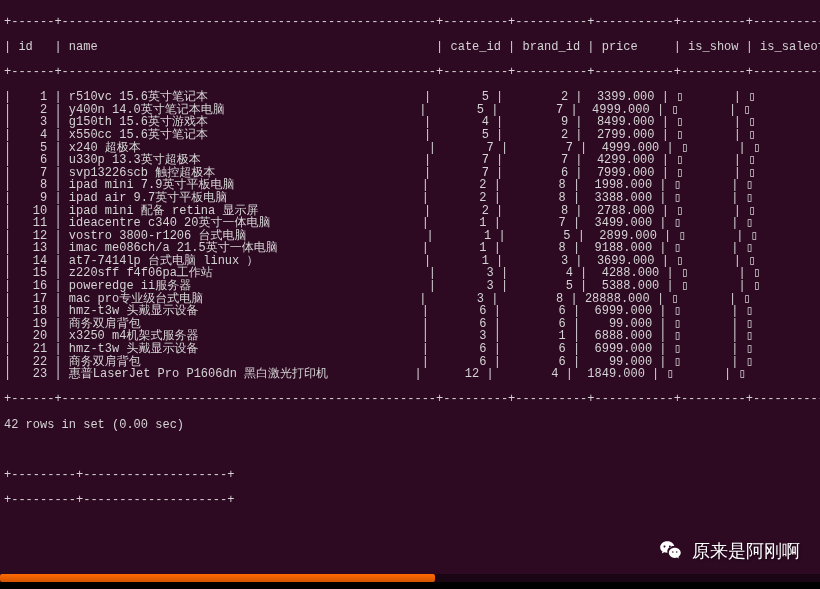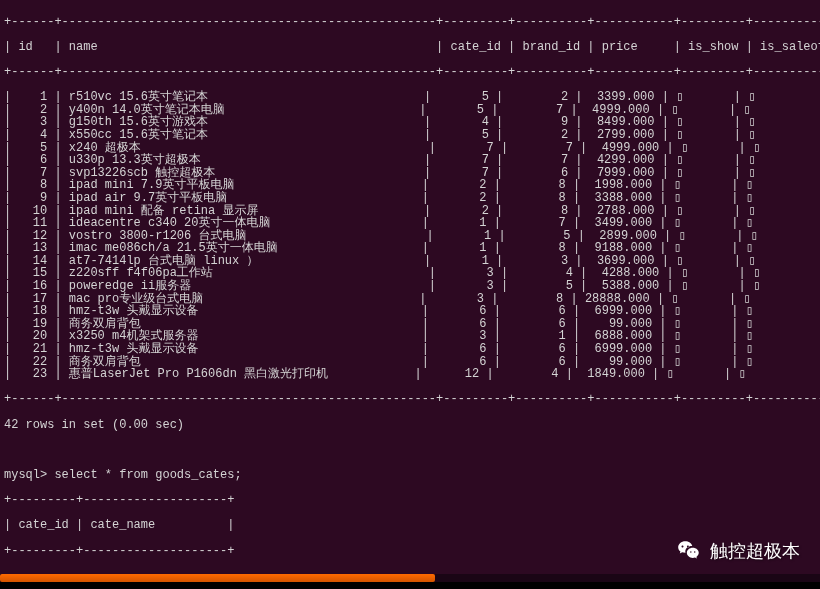--- a/index.html
+++ b/index.html
@@ -68,32 +68,30 @@
 <body>
 
 <div class="terminal">
 <div id="t1-border">+------+----------------------------------------------------+---------+----------+-----------+---------+------------+</div>
 <div id="t1-header">| id   | name                                               | cate_id | brand_id | price     | is_show | is_saleoff |</div>
 <div id="t1-border2">+------+----------------------------------------------------+---------+----------+-----------+---------+------------+</div>
 <div id="t1-body"><div>|    1 | r510vc 15.6英寸笔记本                              |       5 |        2 |  3399.000 | ▯       | ▯          |</div><div>|    2 | y400n 14.0英寸笔记本电脑                           |       5 |        7 |  4999.000 | ▯       | ▯          |</div><div>|    3 | g150th 15.6英寸游戏本                              |       4 |        9 |  8499.000 | ▯       | ▯          |</div><div>|    4 | x550cc 15.6英寸笔记本                              |       5 |        2 |  2799.000 | ▯       | ▯          |</div><div>|    5 | x240 超极本                                        |       7 |        7 |  4999.000 | ▯       | ▯          |</div><div>|    6 | u330p 13.3英寸超极本                               |       7 |        7 |  4299.000 | ▯       | ▯          |</div><div>|    7 | svp13226scb 触控超极本                             |       7 |        6 |  7999.000 | ▯       | ▯          |</div><div>|    8 | ipad mini 7.9英寸平板电脑                          |       2 |        8 |  1998.000 | ▯       | ▯          |</div><div>|    9 | ipad air 9.7英寸平板电脑                           |       2 |        8 |  3388.000 | ▯       | ▯          |</div><div>|   10 | ipad mini 配备 retina 显示屏                       |       2 |        8 |  2788.000 | ▯       | ▯          |</div><div>|   11 | ideacentre c340 20英寸一体电脑                     |       1 |        7 |  3499.000 | ▯       | ▯          |</div><div>|   12 | vostro 3800-r1206 台式电脑                         |       1 |        5 |  2899.000 | ▯       | ▯          |</div><div>|   13 | imac me086ch/a 21.5英寸一体电脑                    |       1 |        8 |  9188.000 | ▯       | ▯          |</div><div>|   14 | at7-7414lp 台式电脑 linux ）                       |       1 |        3 |  3699.000 | ▯       | ▯          |</div><div>|   15 | z220sff f4f06pa工作站                              |       3 |        4 |  4288.000 | ▯       | ▯          |</div><div>|   16 | poweredge ii服务器                                 |       3 |        5 |  5388.000 | ▯       | ▯          |</div><div>|   17 | mac pro专业级台式电脑                              |       3 |        8 | 28888.000 | ▯       | ▯          |</div><div>|   18 | hmz-t3w 头戴显示设备                               |       6 |        6 |  6999.000 | ▯       | ▯          |</div><div>|   19 | 商务双肩背包                                       |       6 |        6 |    99.000 | ▯       | ▯          |</div><div>|   20 | x3250 m4机架式服务器                               |       3 |        1 |  6888.000 | ▯       | ▯          |</div><div>|   21 | hmz-t3w 头戴显示设备                               |       6 |        6 |  6999.000 | ▯       | ▯          |</div><div>|   22 | 商务双肩背包                                       |       6 |        6 |    99.000 | ▯       | ▯          |</div><div>|   23 | 惠普LaserJet Pro P1606dn 黑白激光打印机            |      12 |        4 |  1849.000 | ▯       | ▯          |</div></div>
 <div id="t1-border3">+------+----------------------------------------------------+---------+----------+-----------+---------+------------+</div>
 <div>42 rows in set (0.00 sec)</div>
 <div>&nbsp;</div>
-<div>mysql&gt; select * from goods_cates;</div>
 <div id="t2-border">+---------+--------------------+</div>
-<div id="t2-header">| cate_id | cate_name          |</div>
 <div id="t2-border2">+---------+--------------------+</div>
 
 
 
 </div>
 
 <div class="watermark">
   <svg class="watermark-icon" viewBox="0 0 24 24">
     <path d="M8.5 3C4.9 3 2 5.5 2 8.5c0 1.6.8 3 2.1 4l-.6 1.8 2.2-1.1c.9.3 1.8.4 2.8.4h.3c-.1-.4-.2-.8-.2-1.2 0-2.8 2.7-5 6-5h.4C14.4 4.8 11.7 3 8.5 3zm-2.5 4c.5 0 .9.4.9.9s-.4.9-.9.9-.9-.4-.9-.9.4-.9.9-.9zm5 0c.5 0 .9.4.9.9s-.4.9-.9.9-.9-.4-.9-.9.4-.9.9-.9zm4.5 2c-3 0-5.5 2.1-5.5 4.7s2.5 4.7 5.5 4.7c.7 0 1.4-.1 2-.3l1.8.9-.5-1.5c1.3-.9 2.2-2.2 2.2-3.8 0-2.6-2.5-4.7-5.5-4.7zm-1.8 3.2c.4 0 .7.3.7.7s-.3.7-.7.7-.7-.3-.7-.7.3-.7.7-.7zm3.6 0c.4 0 .7.3.7.7s-.3.7-.7.7-.7-.3-.7-.7.3-.7.7-.7z"></path>
   </svg>
-  <span>触控超极本</span>
+  <span>原来是阿刚啊</span>
 </div>
 
 <div class="scrollbar">
   <div class="scrollbar-thumb"></div>
 </div>
 <div class="bottom-bar"></div>
 
 </body></html>

